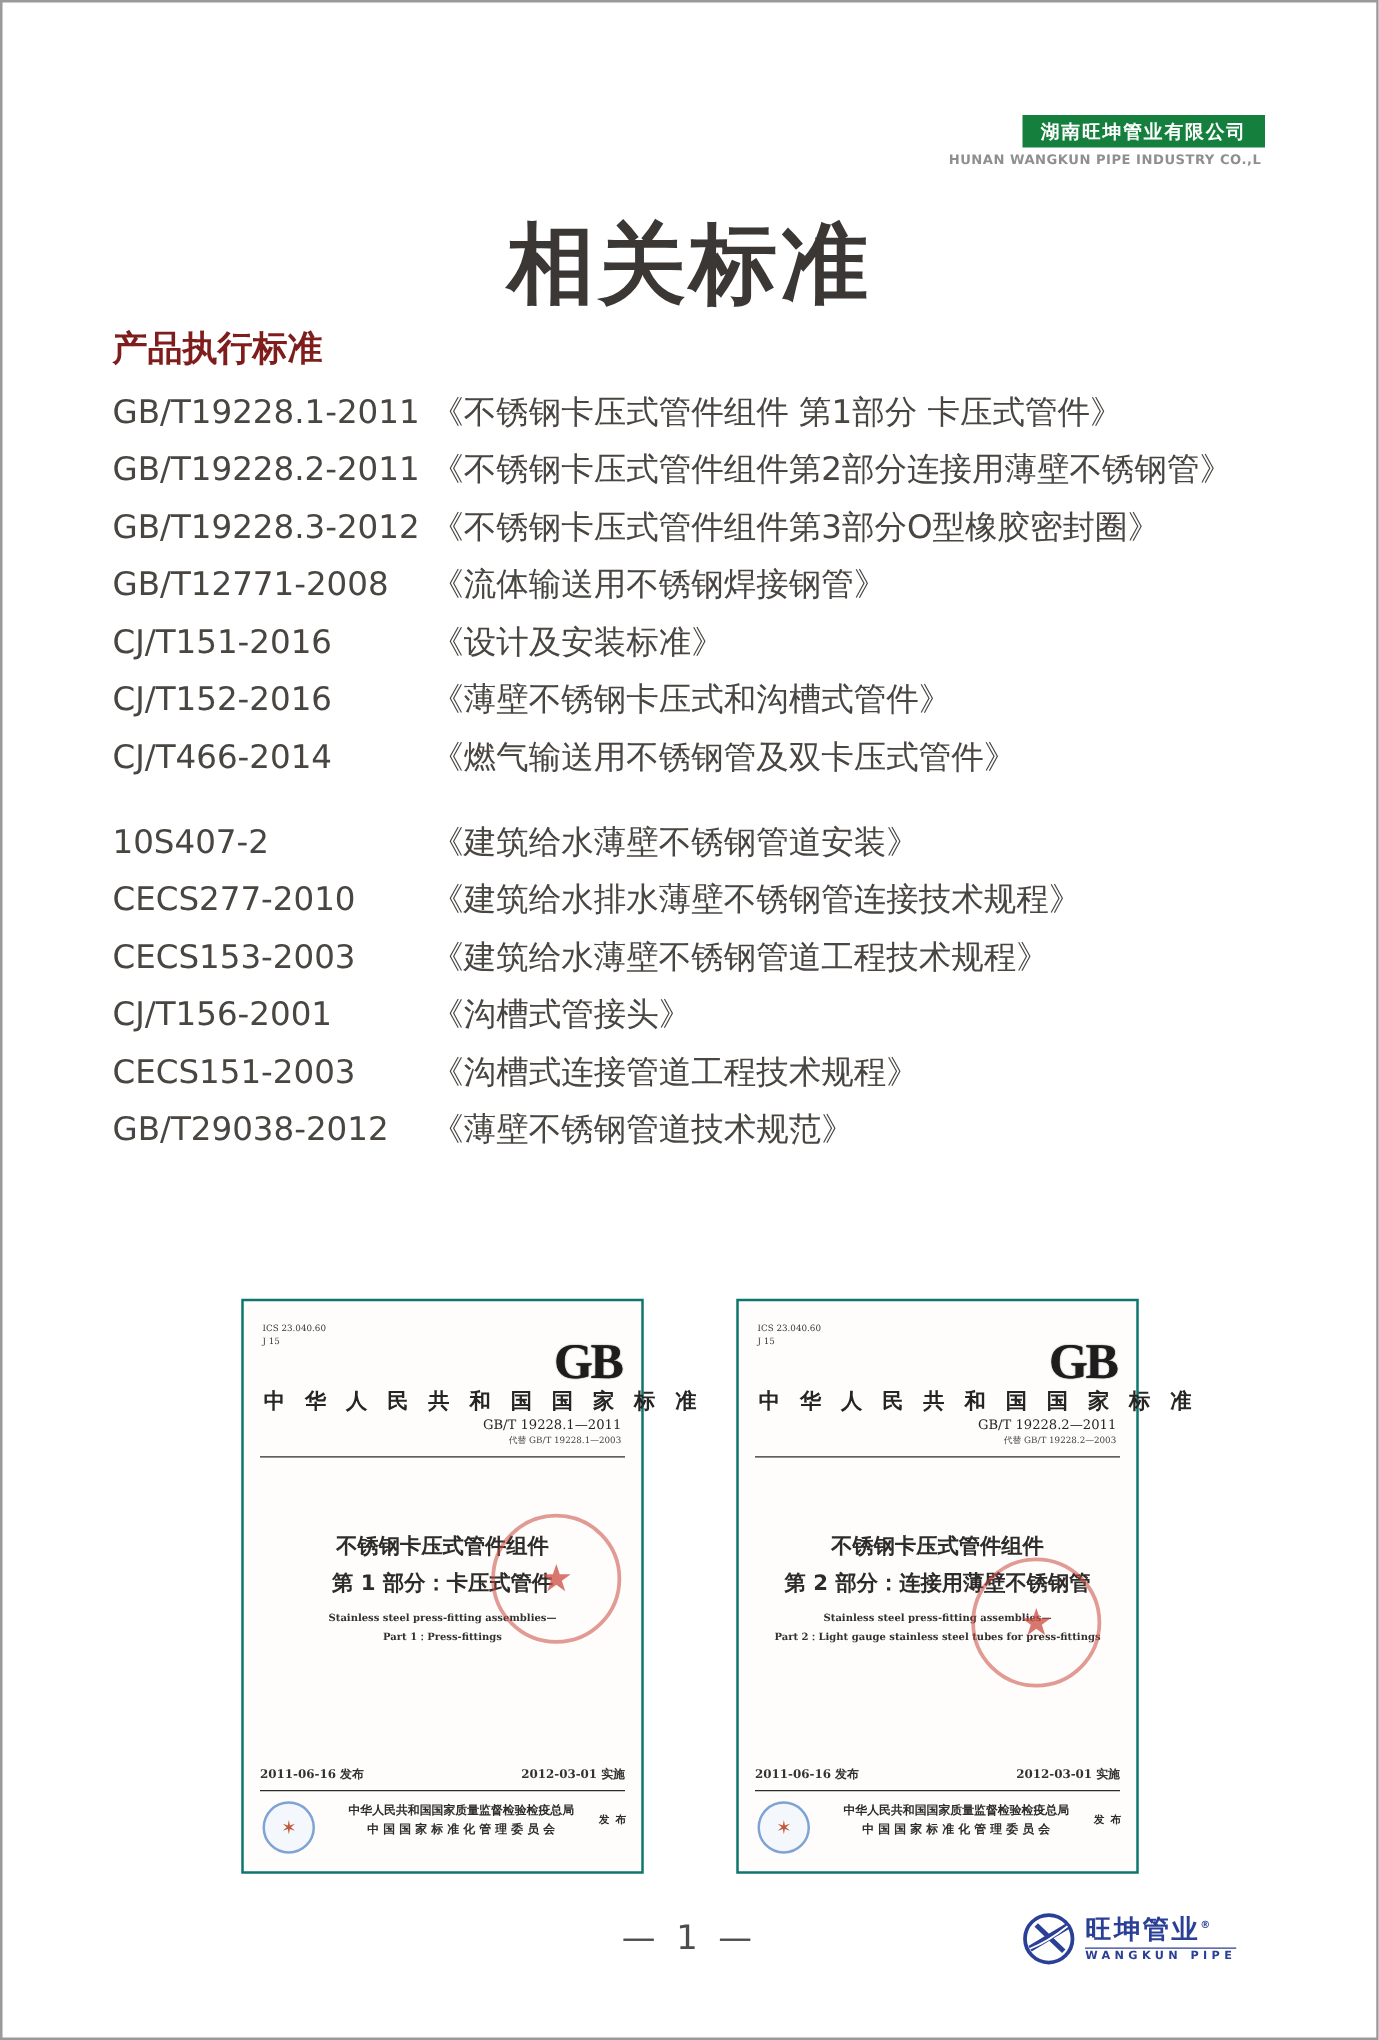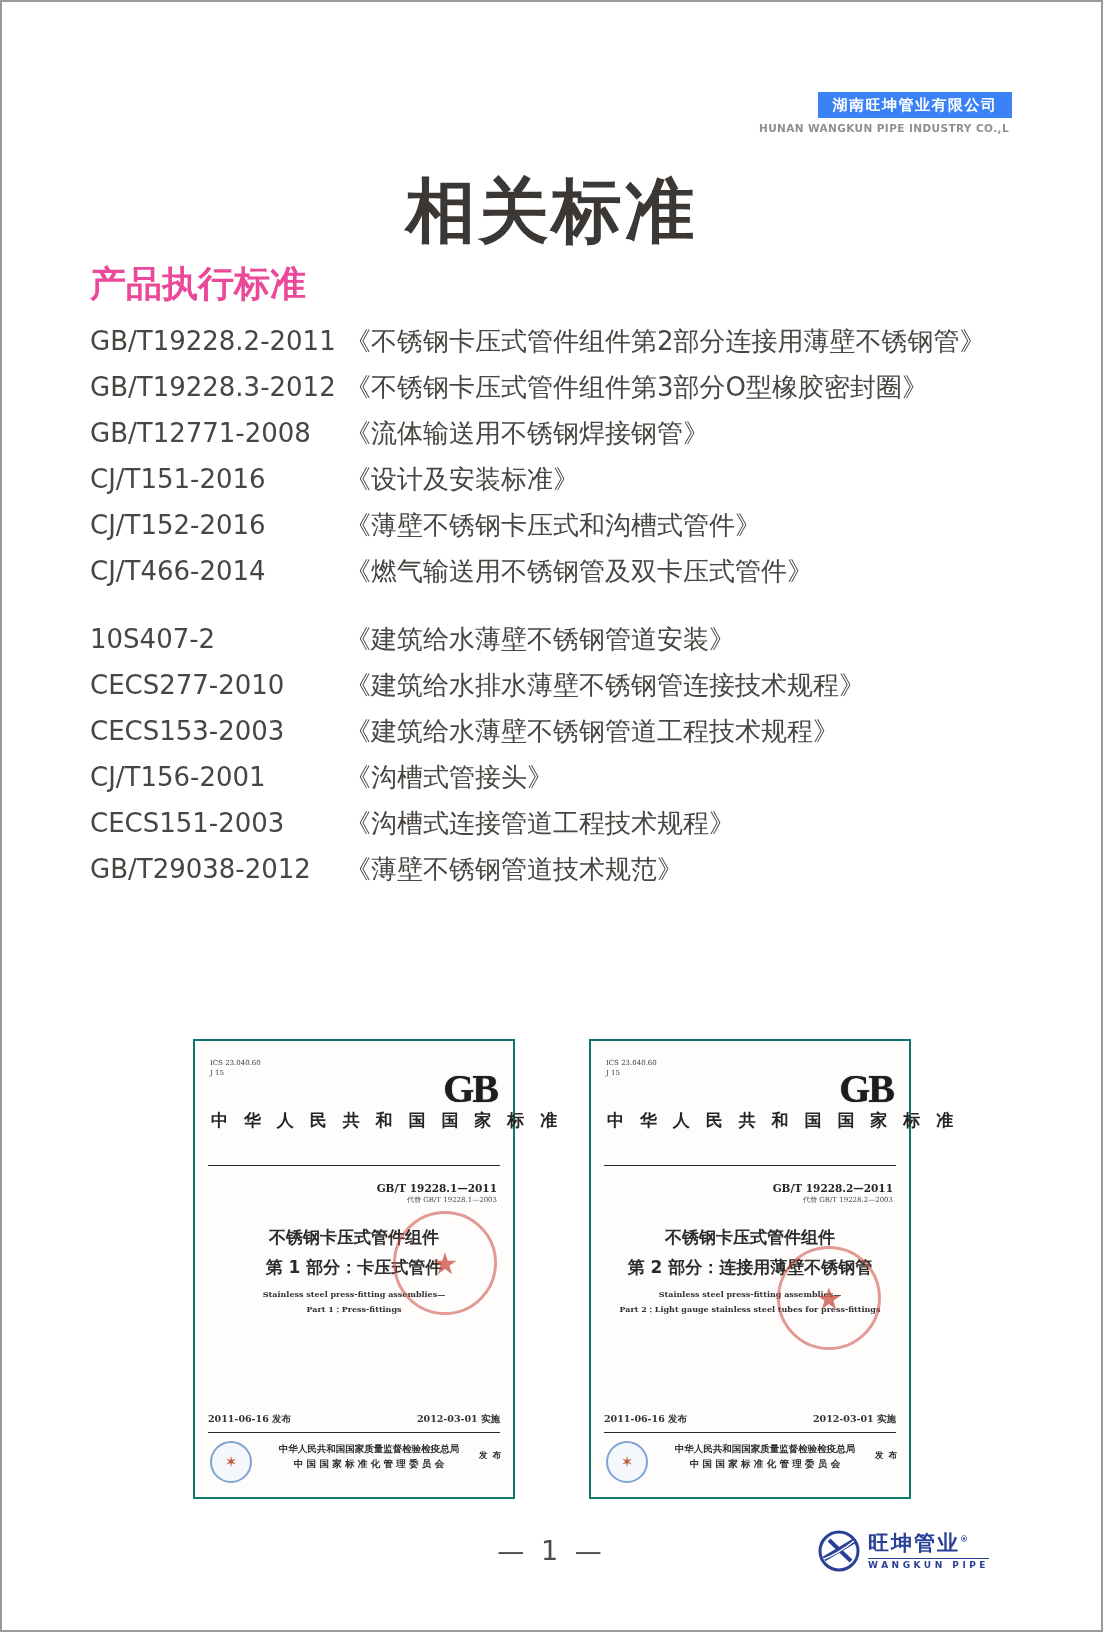--- a/index.html
+++ b/index.html
@@ -11,40 +11,40 @@
     background:#ffffff;
     border:2px solid #9a9a9a;
     overflow:hidden;
     font-family:"DejaVu Sans","Liberation Sans",sans-serif;
     color:#44403d;
   }
 
   
   .banner {
     position:absolute; top:90px; left:816px; width:194px; height:26px;
-    background:#3b82f6; color:#ffffff;
+    background:#15803d; color:#ffffff;
     font-size:15px; font-weight:bold; letter-spacing:1.5px;
     display:flex; align-items:center; justify-content:center;
   }
   .banner-en {
     position:absolute; top:120px; right:92px;
     font-size:10.5px; font-weight:bold; color:#8f8f8f; letter-spacing:0.4px;
   }
 
   
   .page-title {
     position:absolute; top:163px; left:0; width:100%;
     text-align:center; font-size:70px; font-weight:bold;
     color:#3b3734; letter-spacing:3px;
   }
 
   
   .content { position:absolute; top:258px; left:88px; right:80px; }
   .section-heading {
-    font-size:36px; font-weight:bold; color:#ec4899;
+    font-size:28px; font-weight:bold; color:#7f1d1d;
     margin-bottom:18px;
   }
   .section + .section { margin-top:40px; }
   .std-row {
     display:flex; align-items:baseline;
     font-size:26px; color:#494541;
     line-height:28px; margin-bottom:18px;
   }
   .std-code { width:255px; flex-shrink:0; }
   .std-title { flex:1; }
@@ -66,21 +66,21 @@
     font-size:40px; font-weight:900; letter-spacing:-2px; color:#1d1d1d;
     text-shadow:0 0 1px #1d1d1d;
     margin-left:36px;
   }
   .cert-std-header {
     position:absolute; top:68px; left:16px; width:100%;
     text-align:center; font-size:17px; font-weight:bold;
     letter-spacing:5px; white-space:nowrap;
   }
   .cert-codes { position:absolute; top:93px; right:16px; text-align:right; }
-  .cert-code { font-size:10.5px; font-weight:bold;margin-top:48px; }
+  .cert-code { font-size:10.5px; font-weight:normal; }
   .cert-replaces { font-size:7px; color:#444; margin-top:1px; }
   .cert-rule { position:absolute; top:124px; left:13px; right:13px; border-top:1.5px solid #2b2b2b; }
   .cert-title {
     position:absolute; top:182px; left:0; width:100%;
     text-align:center; font-family:"DejaVu Sans",sans-serif;
     font-size:17px; font-weight:bold; line-height:1.75; color:#2e2c2a;
   }
   .cert-en {
     position:absolute; top:246px; left:0; width:100%;
     text-align:center; font-size:8px; font-weight:bold; line-height:1.9;
@@ -145,20 +145,24 @@
     <span>湖南旺坤管业有限公司</span>
   </div>
   <div class="banner-en">HUNAN WANGKUN PIPE INDUSTRY CO.,L</div>
 
   <h1 class="page-title">相关标准</h1>
 
   <div class="content">
 
     <div class="section">
       <div class="section-heading">产品执行标准</div>
+      <div class="std-row">
+        <span class="std-code">GB/T19228.1-2011</span>
+        <span class="std-title">《不锈钢卡压式管件组件 第1部分 卡压式管件》</span>
+      </div>
       <div class="std-row">
         <span class="std-code">GB/T19228.2-2011</span>
         <span class="std-title">《不锈钢卡压式管件组件第2部分连接用薄壁不锈钢管》</span>
       </div>
       <div class="std-row">
         <span class="std-code">GB/T19228.3-2012</span>
         <span class="std-title">《不锈钢卡压式管件组件第3部分O型橡胶密封圈》</span>
       </div>
       <div class="std-row">
         <span class="std-code">GB/T12771-2008</span>

